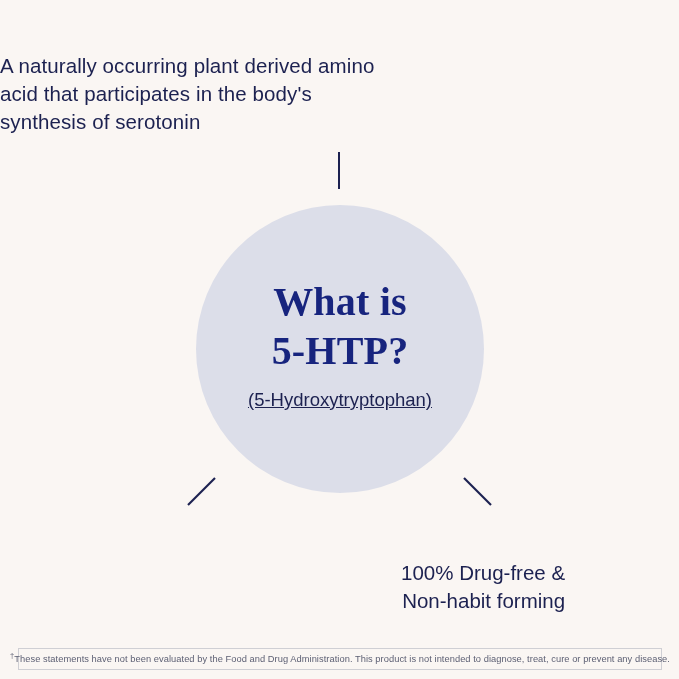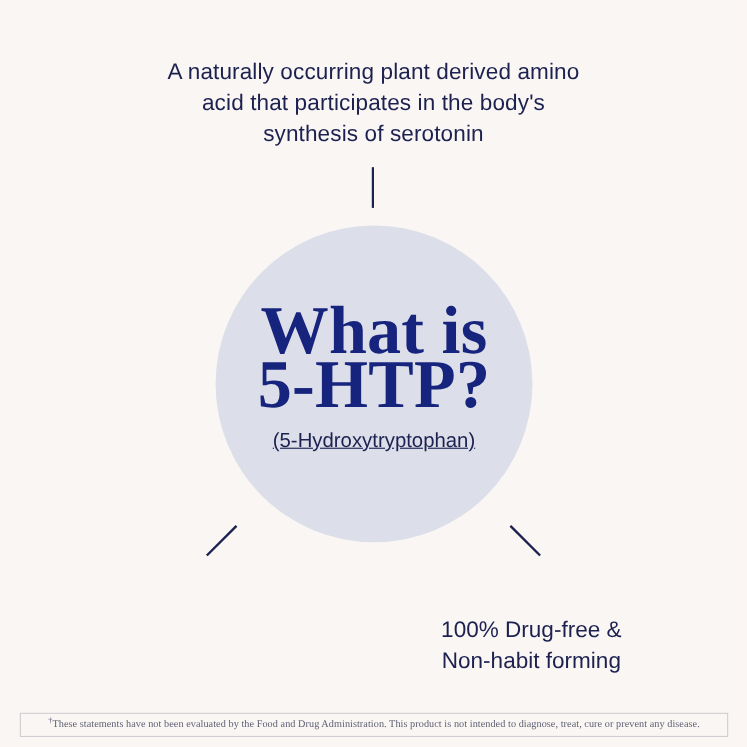--- a/index.html
+++ b/index.html
@@ -19,21 +19,21 @@
     width: 679px;
     height: 679px;
   }
 
   
   .intro-text {
     position: absolute;
     left: 0;
     top: 52px;
     width: 679px;
-    text-align: center;
+    text-align: left;
     font-size: 20.5px;
     line-height: 28px;
     letter-spacing: 0.1px;
     color: #1c2150;
     font-family: "Liberation Sans", sans-serif;
     white-space: pre-line;
   }
 
   
   .connector-vertical {
@@ -71,21 +71,21 @@
     height: 288px;
     display: flex;
     flex-direction: column;
     align-items: center;
     justify-content: center;
     text-align: center;
   }
   .circle-title {
     font-family: "Liberation Serif", serif;
     font-weight: bold;
-    font-size: 62px;
+    font-size: 40px;
     line-height: 49px;
     color: #17247e;
     letter-spacing: 0.2px;
     white-space: pre-line;
     margin: 0;
     padding: 0;
     position: relative;
     top: -6px;
   }
   .circle-subtitle {
@@ -108,42 +108,41 @@
     white-space: pre-line;
   }
   .benefit-left {
     left: 74px;
     top: 531px;
     text-align: left;
   }
   .benefit-right {
     left: 401px;
     top: 531px;
-    text-align: center;
+    text-align: right;
   }
   .dagger {
     font-size: 14px;
     vertical-align: super;
     line-height: 0;
   }
 
   
   .disclaimer-box {
     position: absolute;
     left: 18px;
     top: 648px;
     width: 644px;
     height: 22px;
     border: 1px solid #cfcfd4;
     background: #faf6f3;
     box-sizing: border-box;
     display: flex;
     align-items: center;
     justify-content: center;
-    font-family: Liberation Serif, serif;
   }
   .disclaimer-text {
     font-size: 9.3px;
     line-height: 11px;
     color: #5c5f73;
     letter-spacing: 0.05px;
     white-space: nowrap;
   }
   .disclaimer-text .mark {
     font-size: 7.5px;

